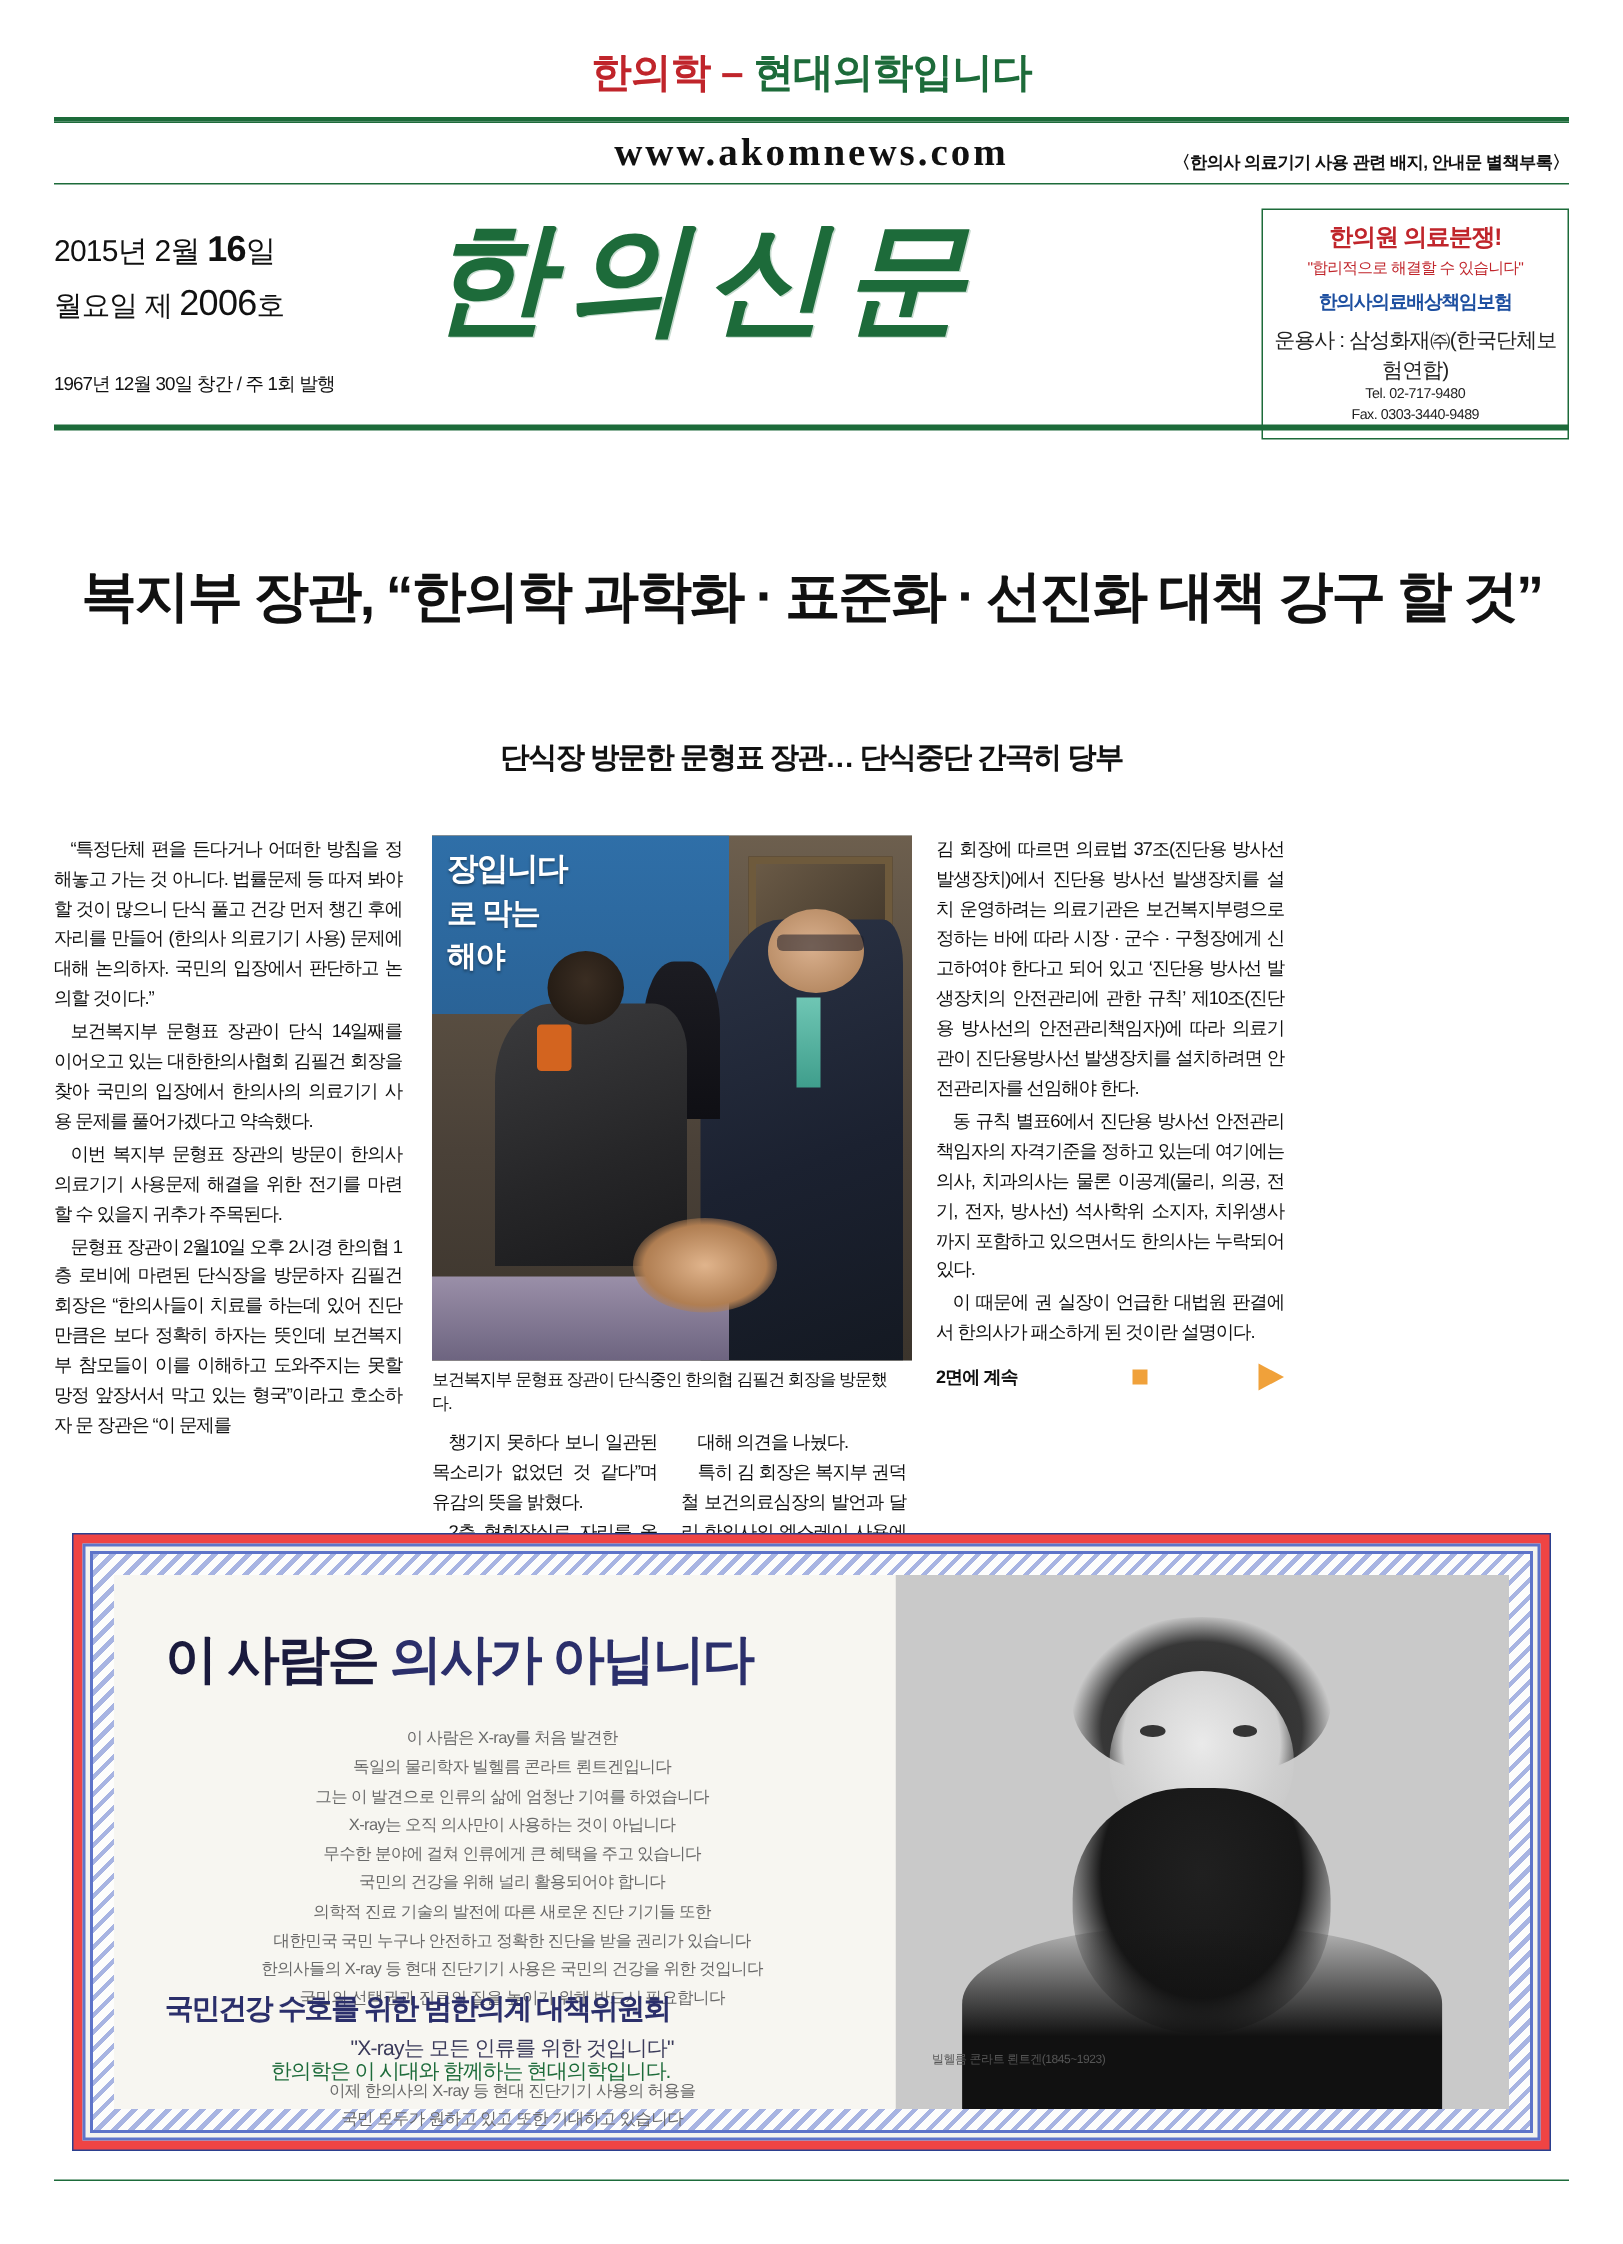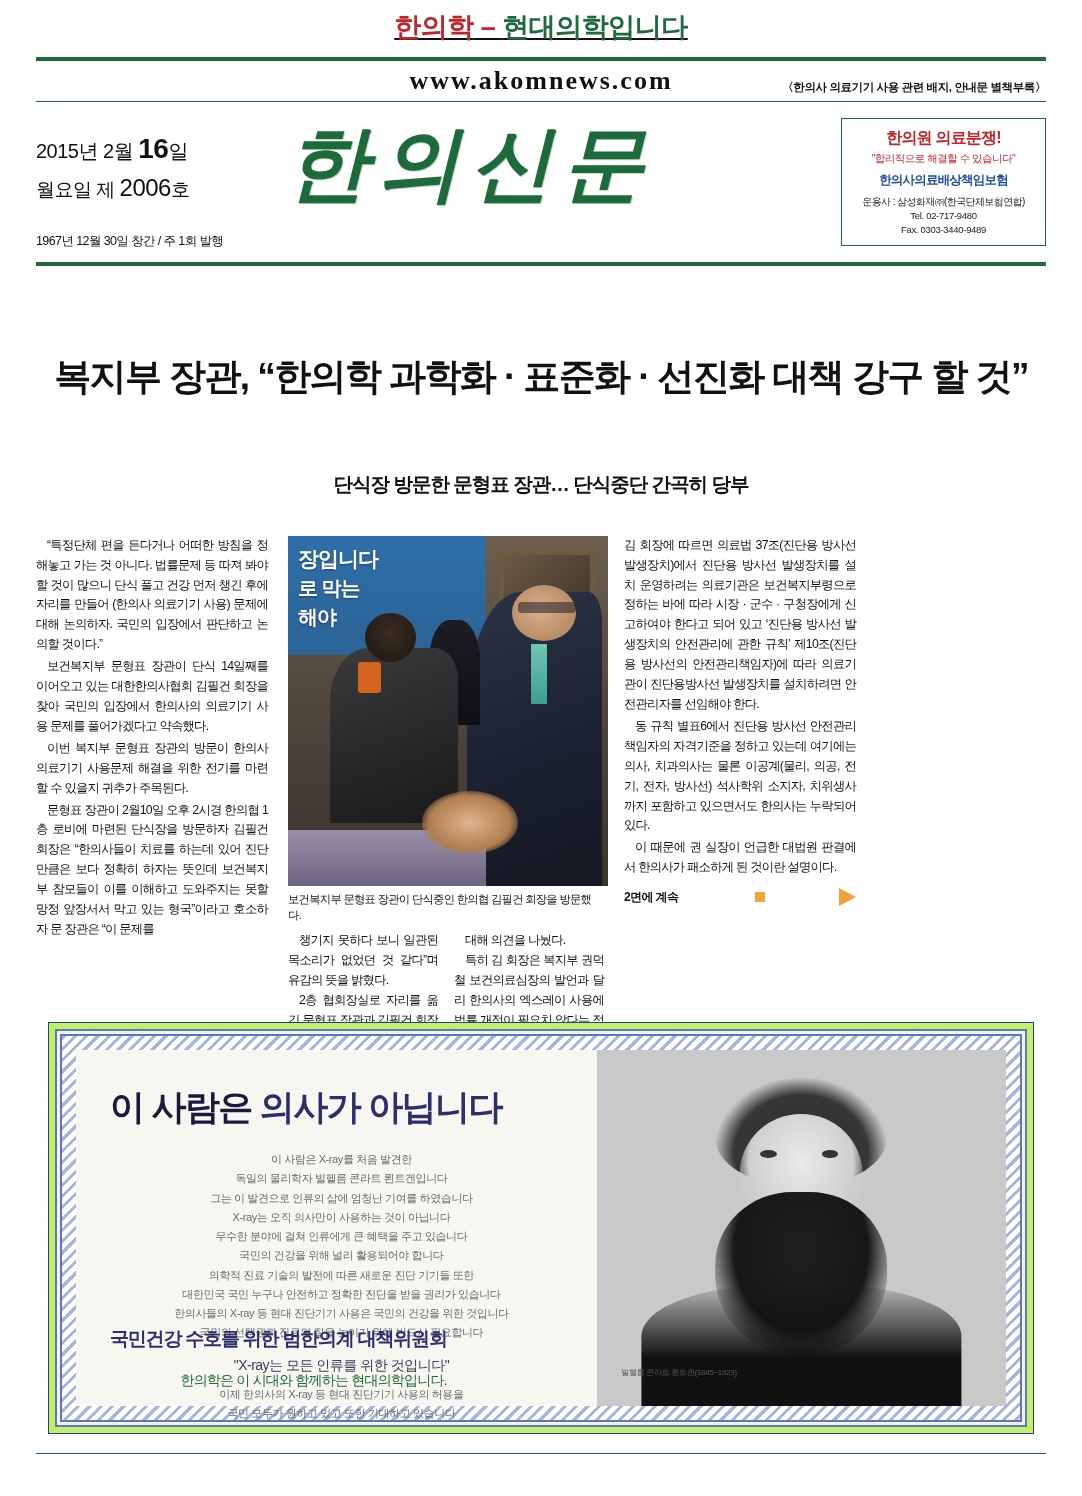--- a/index.html
+++ b/index.html
@@ -15,23 +15,22 @@
   }
 
   .page { width: 1082px; height: 1496px; position: relative; padding: 0 36px; }
 
   
   .top-slogan {
     text-align: center;
     font-size: 27px;
     font-weight: bold;
     letter-spacing: -0.5px;
-    padding-top: 9px;
+    padding-top: 30px;
     padding-bottom: 12px;
-    text-decoration: underline;
   }
   .top-slogan .red { color: #c0252b; }
   .top-slogan .green { color: #1d6b3a; }
 
   .rule-double {
     border-top: 3px solid #1d6b3a;
     border-bottom: 1px solid #1d6b3a;
     height: 4px;
     margin: 0 0 0 0;
   }
@@ -68,21 +67,21 @@
     height: 160px;
     display: flex;
     align-items: flex-start;
   }
   .mast-left {
     width: 250px;
     padding-top: 26px;
     line-height: 1.5;
   }
   .mast-left .d1 { font-size: 20px; letter-spacing: -0.5px; }
-  .mast-left .d1 .big { font-size: 28px; font-weight: bold; }
+  .mast-left .d1 .big { font-size: 24px; font-weight: bold; }
   .mast-left .d2 { font-size: 19px; letter-spacing: -0.5px; }
   .mast-left .d2 .big { font-size: 24px; }
   .mast-left .founded {
     margin-top: 26px;
     font-size: 12.5px;
     letter-spacing: -0.6px;
     color: #111;
   }
 
   .mast-center {
@@ -105,21 +104,21 @@
     width: 205px;
     border: 1.5px solid #1d6b3a;
     padding: 7px 6px 8px;
     text-align: center;
     margin-top: 16px;
     line-height: 1.45;
   }
   .mast-right .ad1 { font-size: 16px; font-weight: bold; color: #c0252b; letter-spacing: -0.8px;}
   .mast-right .ad2 { font-size: 10.5px; color: #c0252b; letter-spacing: -0.5px; margin-top: 2px;}
   .mast-right .ad3 { font-size: 12.5px; font-weight: bold; color: #1d4fa0; letter-spacing: -0.8px; margin-top: 5px;}
-  .mast-right .ad4 { font-size: 10px; color: #222; letter-spacing: -0.6px; margin-top: 5px;}
+  .mast-right .ad4 { font-size: 14px; color: #222; letter-spacing: -0.6px; margin-top: 5px;}
   .mast-right .ad5 { font-size: 9.5px; color: #222; letter-spacing: -0.3px; }
   .mast-right .ad6 { font-size: 9.5px; color: #222; letter-spacing: -0.3px; }
 
   .rule-bottom-mast { border-top: 3px solid #1d6b3a; border-bottom:1px solid #1d6b3a; height:4px; }
 
   
   .headline {
     text-align: center;
     font-size: 37px;
     font-weight: bold;
@@ -206,21 +205,21 @@
 
   
   .ad-wrap {
     position: absolute;
     left: 48px;
     top: 1022px;
     width: 986px;
     height: 412px;
     border: 1px solid #2b3f8f;
     padding: 6px;
-    background: #bef264;
+    background: #ef4444;
   }
   .ad-inner {
     width: 100%; height: 100%;
     border: 7px double #5e74c9;
     position: relative;
     overflow: hidden;
     background: #f4f3ee;
   }
   .ad-hatch {
     position: absolute; inset: 0;

